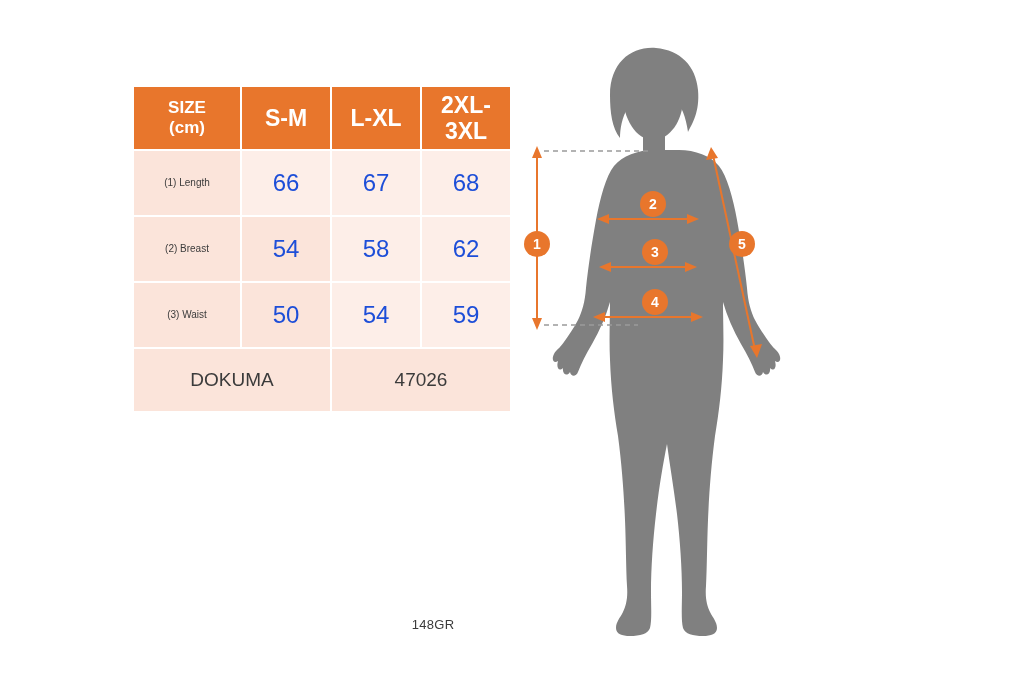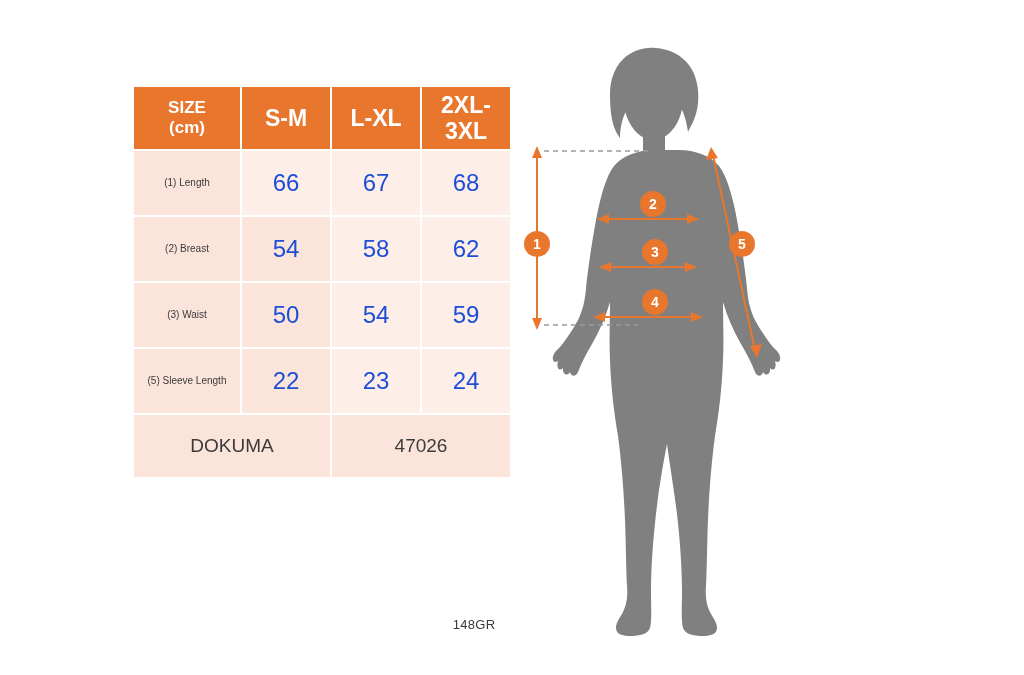--- a/index.html
+++ b/index.html
@@ -80,21 +80,21 @@
   }
   .size-table tfoot td.foot-val {
     background: #fbe4da;
     color: #3b3b3b;
     font-size: 19px;
     height: 62px;
   }
 
   .weight-note {
     position: absolute;
-    left: 419px;
+    left: 378px;
     top: 617px;
     width: 110px;
     text-align: center;
     font-size: 13px;
     color: #3b3b3b;
     letter-spacing: .3px;
   }
 
   
   .figure-wrap {
@@ -152,26 +152,20 @@
         <td class="row-label">(2) Breast</td>
         <td class="val alt">54</td>
         <td class="val">58</td>
         <td class="val">62</td>
       </tr>
       <tr>
         <td class="row-label">(3) Waist</td>
         <td class="val alt">50</td>
         <td class="val">54</td>
         <td class="val">59</td>
-      </tr>
-      <tr>
-        <td class="row-label">(5) Sleeve Length</td>
-        <td class="val alt">22</td>
-        <td class="val">23</td>
-        <td class="val">24</td>
       </tr>
     </tbody>
     <tfoot>
       <tr>
         <td class="foot-val" colspan="2">DOKUMA</td>
         <td class="foot-val" colspan="2">47026</td>
       </tr>
     </tfoot>
   </table>
 

